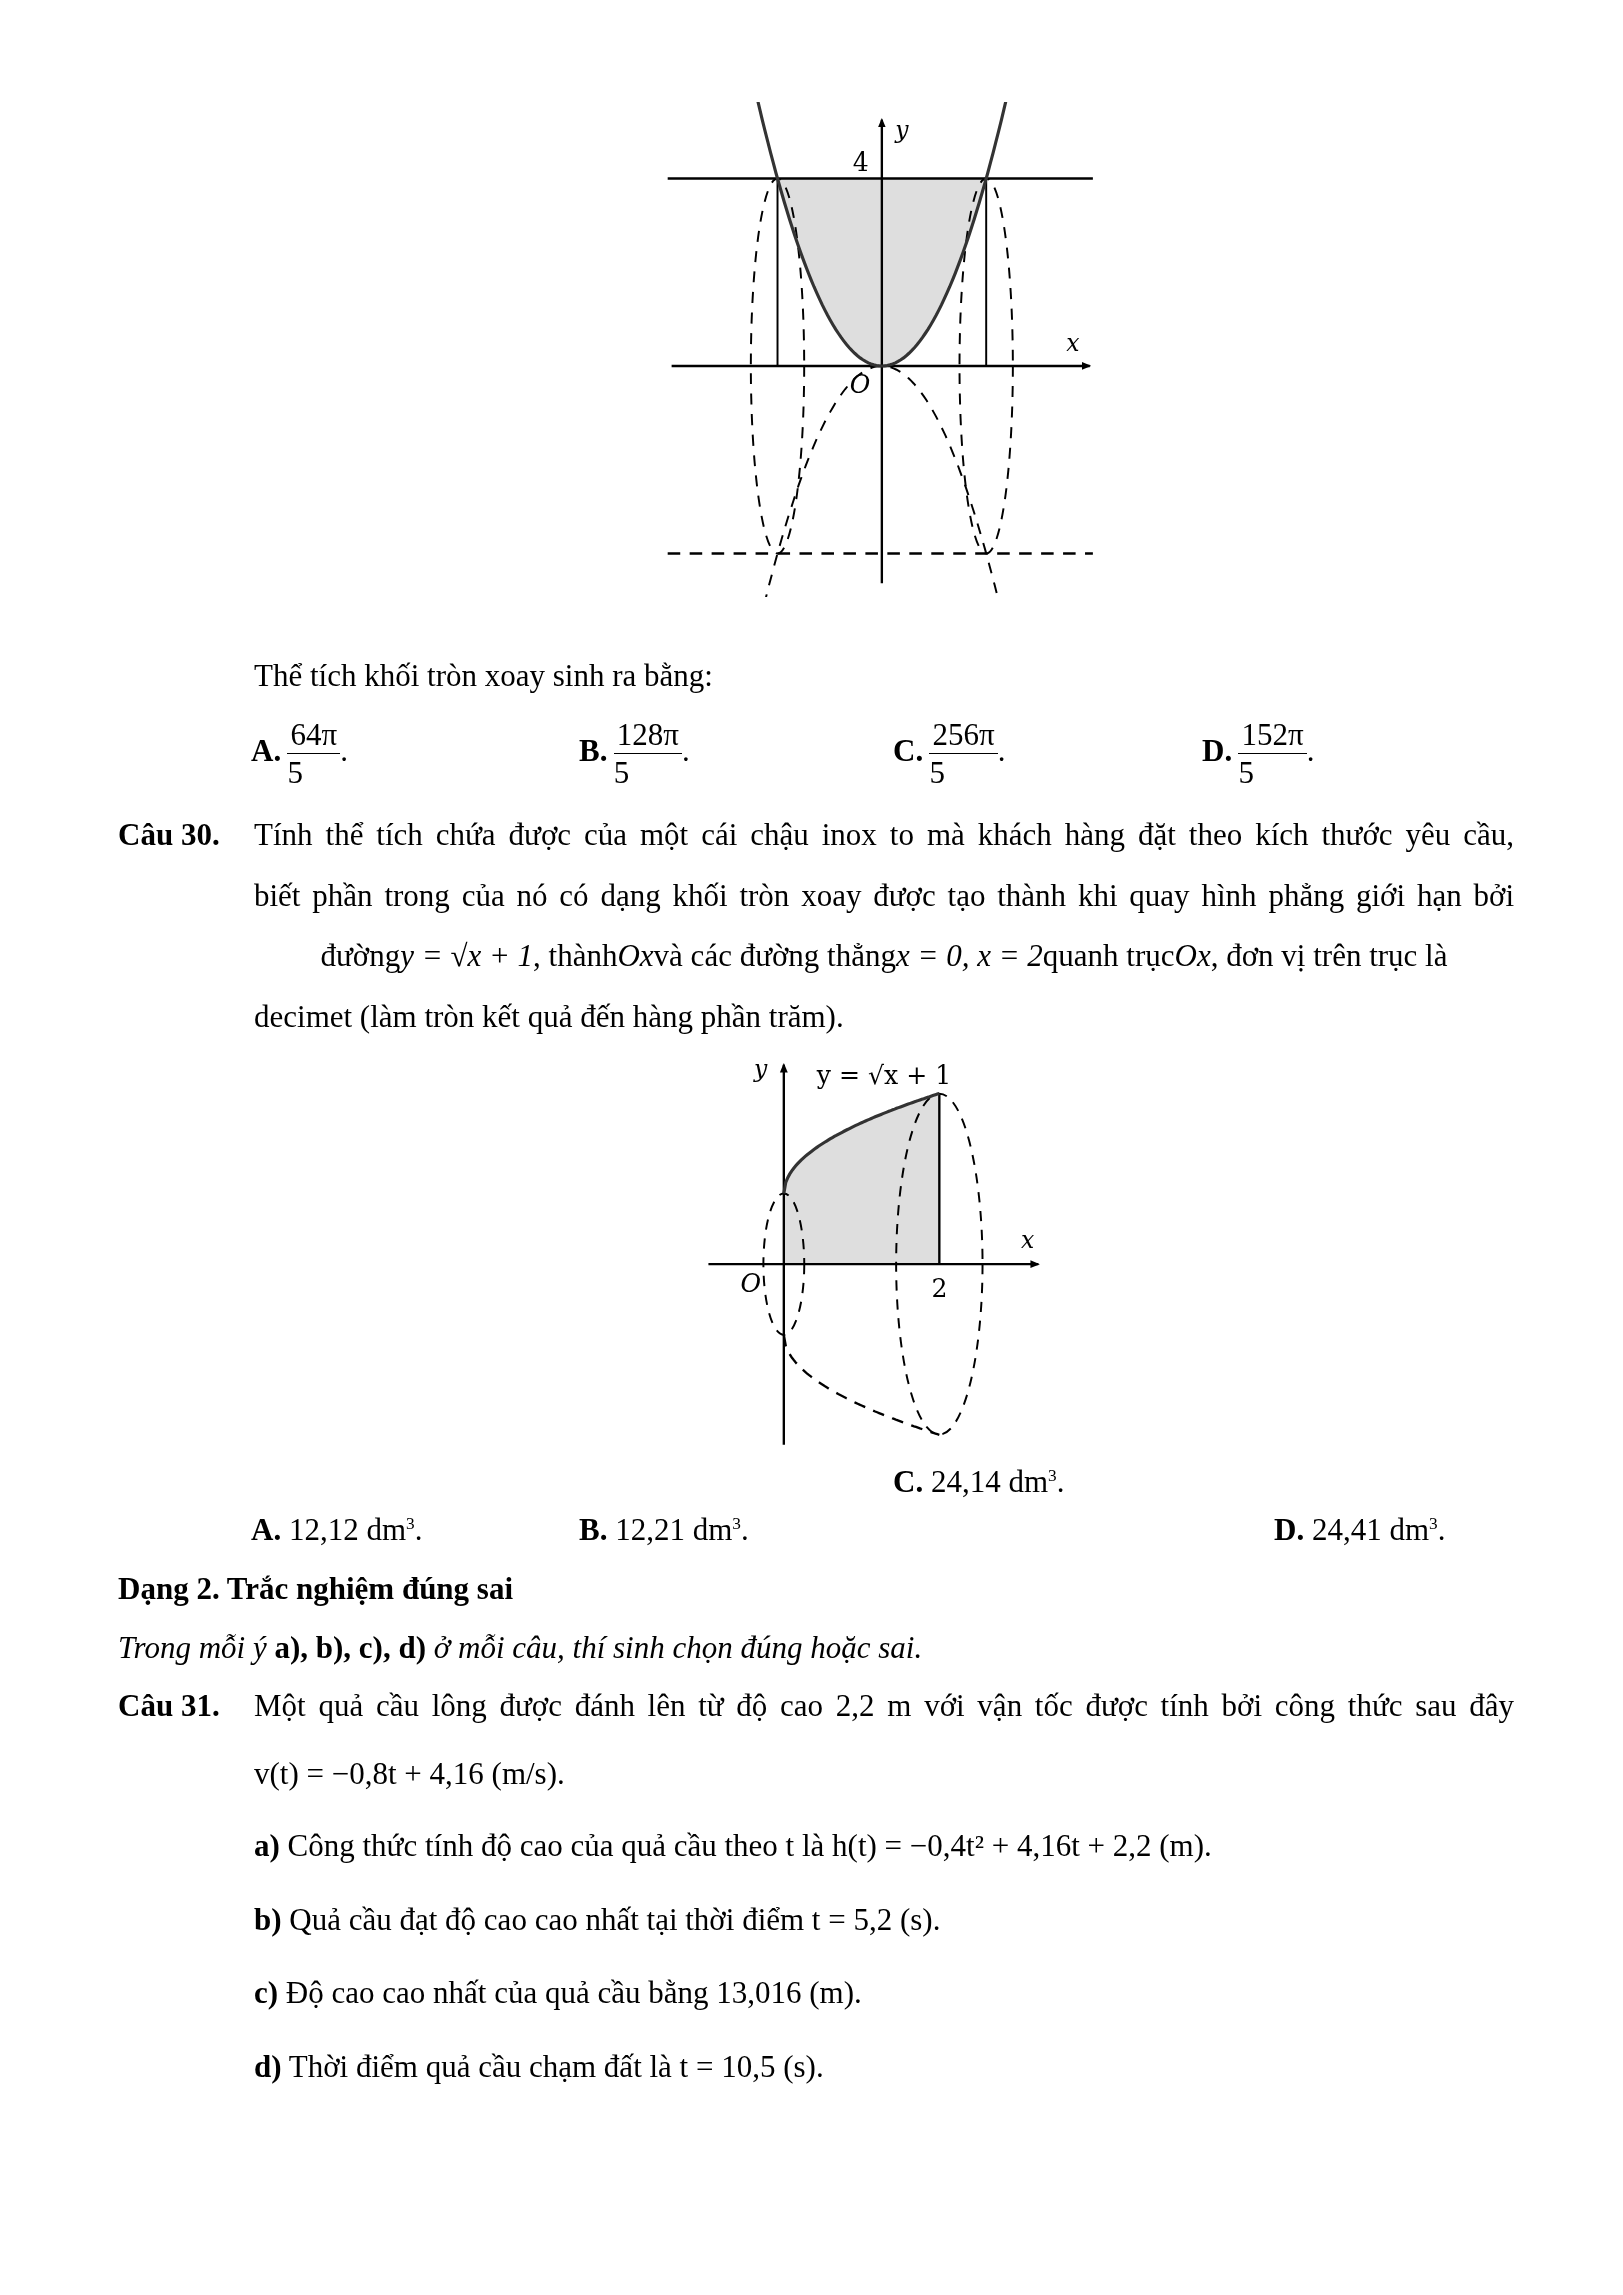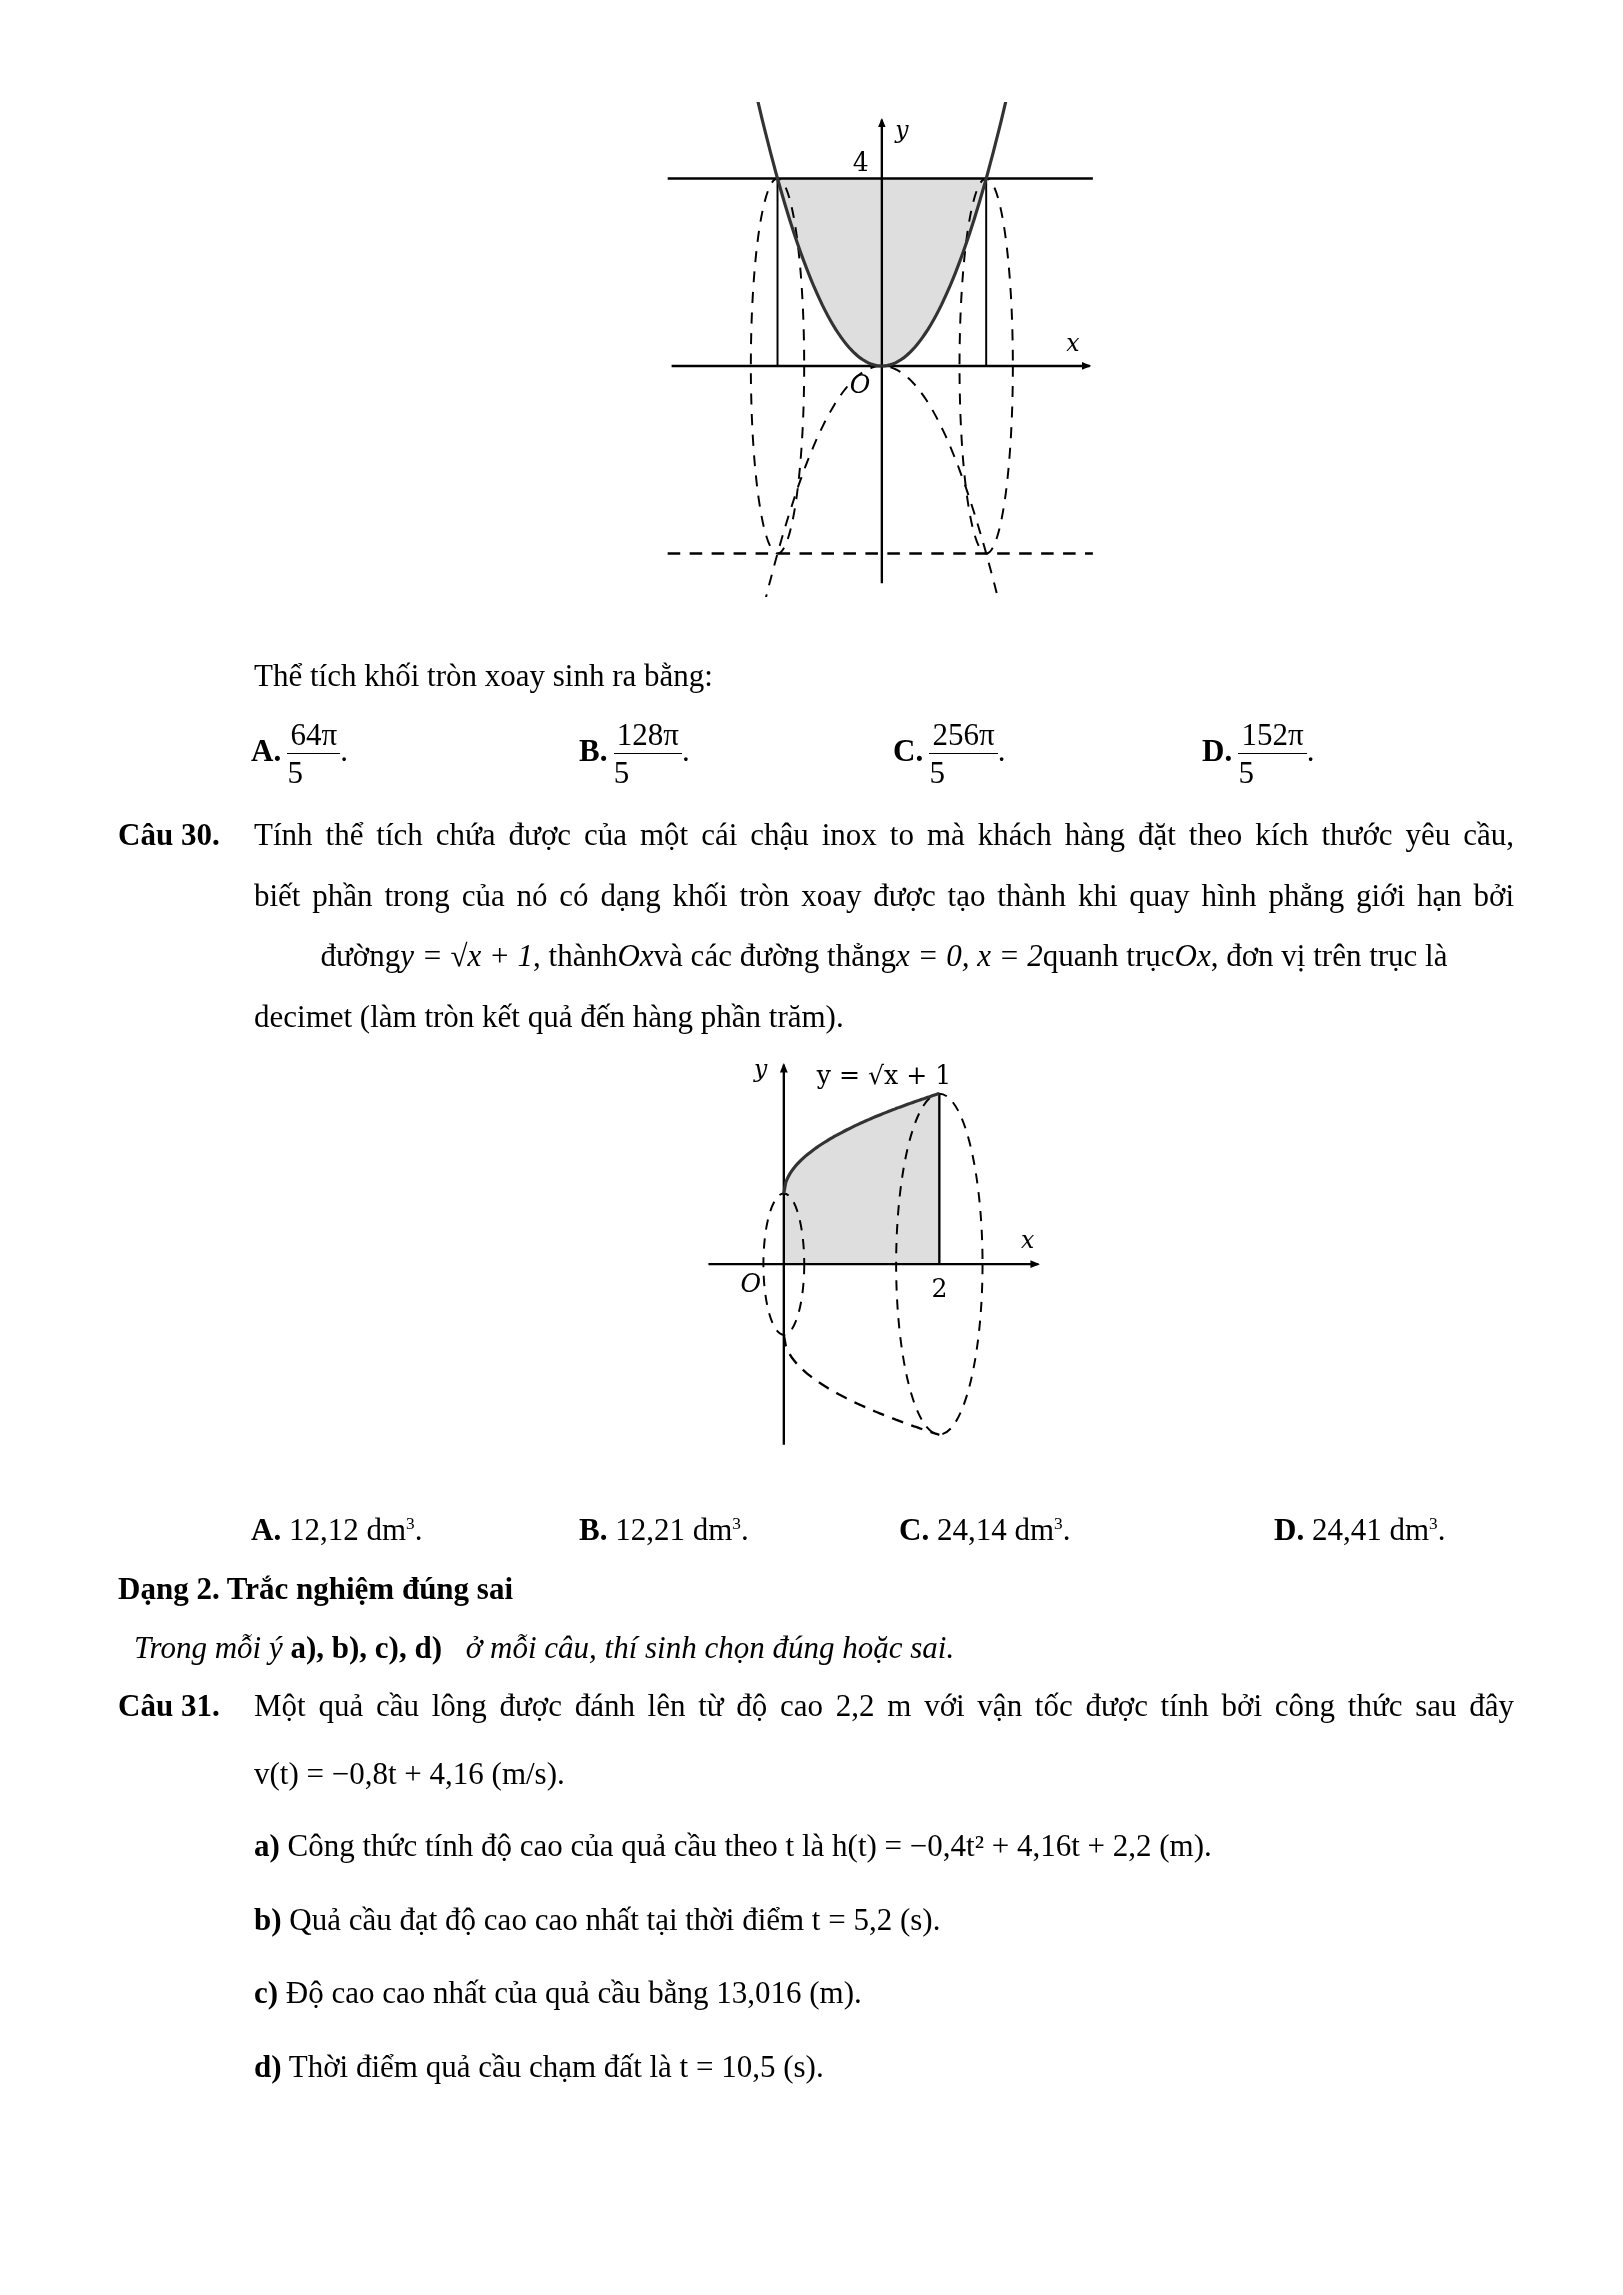--- a/index.html
+++ b/index.html
@@ -1,20 +1,20 @@
 <!DOCTYPE html>
 <html style="font-size:12.6px"><head>
 <meta charset="utf-8">
 <style>
   html, body { margin:0; padding:0; background:#ffffff; }
   body { width:1623px; height:2295px; position:relative; overflow:hidden;
          font-family:"Liberation Serif", serif; color:#000; font-size:31px; }
   .abs { position:absolute; white-space:nowrap; line-height:1; }
   .b { font-weight:bold; }
-  .i { font-style:italic;margin-left:16px; }
+  .i { font-style:italic; }
   .math { font-family:"Liberation Serif", serif; font-style:italic; }
   .opt-label { font-weight:bold; }
   .frac { display:inline-block; vertical-align:middle; margin-left:6.3px; }
   .frac .num { display:block; padding:0 3.1px 3.1px 3.1px; border-bottom:1.6px solid #000; }
   .frac .den { display:block; padding-top:3.1px; }
   .fig { position:absolute; }
   sup { font-size:17.3px; vertical-align:super; line-height:0; }
 </style>
 </head>
 <body>
@@ -105,21 +105,21 @@
   <text x="1186" y="1652" font-family="DejaVu Serif, serif" font-size="32">2</text>
   <text x="1040" y="1380" font-family="DejaVu Serif, serif" font-size="32">y = √x + 1</text>
 </svg>
 
 <div class="abs" style="left:251px; top:1514px;">
   <span class="opt-label">A.</span> <span>12,12 dm</span><sup>3</sup><span>.</span>
 </div>
 <div class="abs" style="left:579px; top:1514px;">
   <span class="opt-label">B.</span> <span>12,21 dm</span><sup>3</sup><span>.</span>
 </div>
-<div class="abs" style="left:893px; top:1514px;margin-left:6px;">
+<div class="abs" style="left:893px; top:1466px;">
   <span class="opt-label">C.</span> <span>24,14 dm</span><sup>3</sup><span>.</span>
 </div>
 <div class="abs" style="left:1274px; top:1514px;">
   <span class="opt-label">D.</span> <span>24,41 dm</span><sup>3</sup><span>.</span>
 </div>
 
 <div class="abs b" style="left:118px; top:1573px;">Dạng 2. Trắc nghiệm đúng sai</div>
 <div class="abs" style="left:118px; top:1632px;">
   <span class="i">Trong mỗi ý </span><span class="b">a), b), c), d)</span><span class="i"> ở mỗi câu, thí sinh chọn đúng hoặc sai.</span>
 </div>

